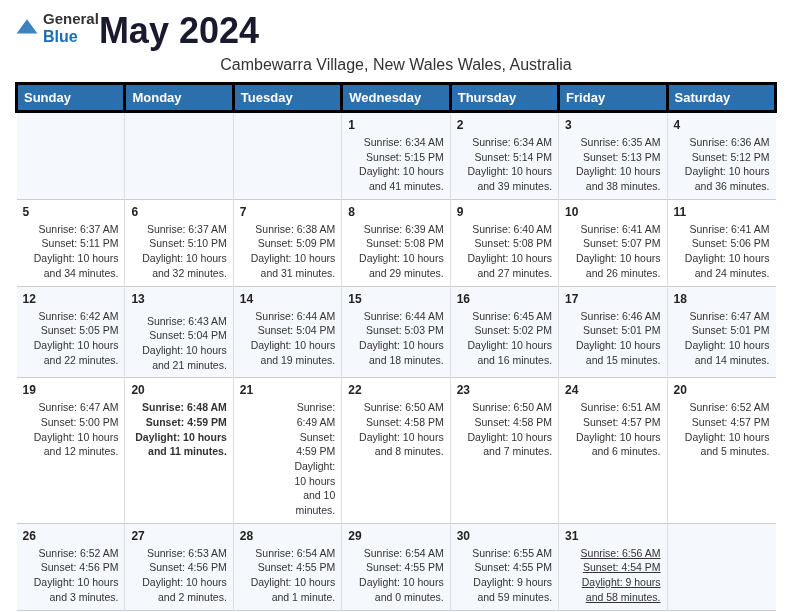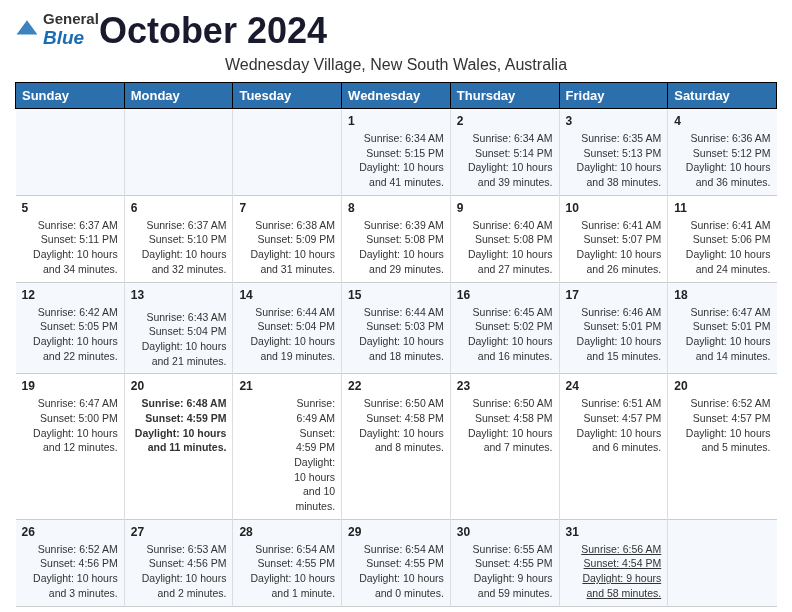--- a/index.html
+++ b/index.html
@@ -21,25 +21,24 @@
       align-items: center;
       gap: 4px;
     }
     .logo-text-general {
       font-size: 15px;
       font-weight: bold;
       color: #333;
       line-height: 1.1;
     }
     .logo-text-blue {
-      font-size: 19px;
+      font-size: 16px;
       font-weight: bold;
       color: #1a6db5;
       line-height: 1.1;
-      font-style: italic;
     }
     .logo-icon {
       width: 24px;
       height: 24px;
     }
     .month-title {
       font-size: 36px;
       font-weight: bold;
       color: #1a1a2e;
       text-align: right;
@@ -56,21 +55,21 @@
       border-collapse: collapse;
       table-layout: fixed;
     }
     thead tr th {
       background-color: #2c6fad;
       color: white;
       text-align: left;
       padding: 5px 6px;
       font-size: 13px;
       font-weight: bold;
-      border: 1px solid #000000;
+      border: 3px solid #000000;
     }
     tbody tr {
       border-bottom: 1px solid #ccc;
     }
     tbody tr td {
       vertical-align: top;
       padding: 5px 6px;
       font-size: 11px;
       color: #222;
       border-right: 1px solid #ddd;
@@ -106,24 +105,24 @@
     </svg>
     <div>
       <div>
         <span class="logo-text-general">General</span>
       </div>
       <div>
         <span class="logo-text-blue">Blue</span>
       </div>
     </div>
   </div>
-  <div class="month-title">October 2024</div>
+  <div class="month-title">May 2024</div>
 </div>
 
-<div class="location-title">Wednesday Village, New South Wales, Australia</div>
+<div class="location-title">Cambewarra Village, New Wales Wales, Australia</div>
 
 <table>
   <thead>
     <tr>
     <th>Sunday</th>
         <th>Monday</th>
         <th>Tuesday</th>
         <th>Wednesday</th>
         <th>Thursday</th>
         <th>Friday</th>

